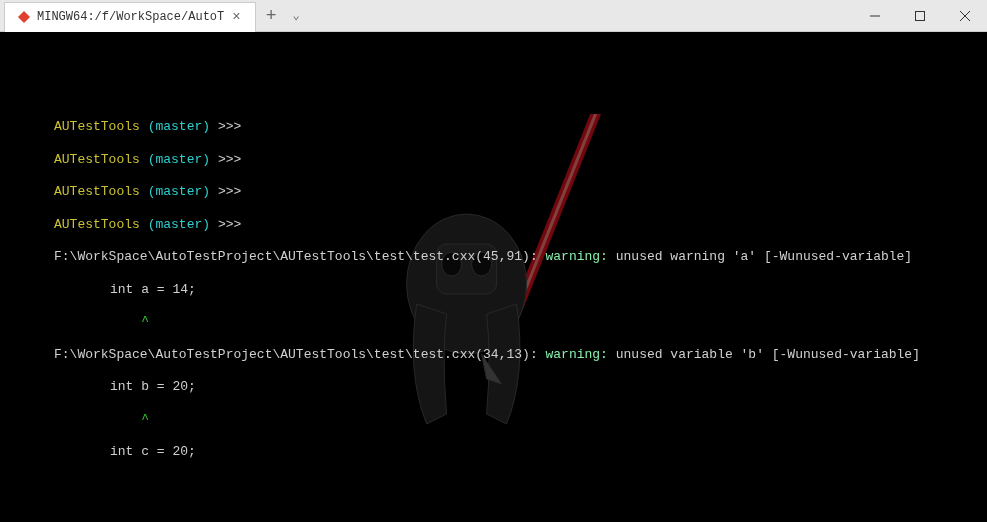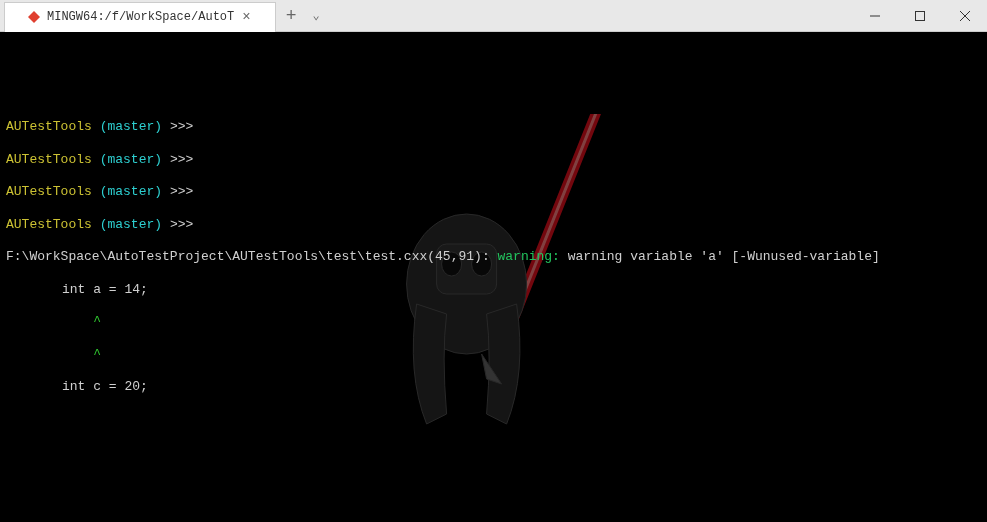--- a/index.html
+++ b/index.html
@@ -24,21 +24,21 @@
   display: flex;
   align-items: center;
   border-bottom: 1px solid #ccc;
 }
 .tab {
   display: flex;
   align-items: center;
   gap: 6px;
   background: #fff;
   height: 30px;
-  padding: 0 22px;
+  padding: 0 12px;
   border: 1px solid #ccc;
   border-bottom: none;
   margin-left: 4px;
   margin-top: 2px;
   font-size: 12px;
   color: #333;
 }
 .tab-icon {
   width: 14px;
   height: 14px;
@@ -98,23 +98,23 @@
   opacity: 0.5;
   pointer-events: none;
 }
 .terminal-content {
   position: relative;
   z-index: 1;
 }
 .yellow { color: #ccc233; }
 .cyan { color: #2dcfd0; }
 .white { color: #d0d0d0; }
-.magenta { color: #22c55e; }
+.magenta { color: #86efac; }
 .caret { color: #2fc82f; }
-.line { display: block; }
+.line { display: block; margin-left: 48px; }
 .indent { padding-left: 56px; }
 </style>
 </head>
 <body>
 
 <div class="window">
   <div class="titlebar">
     <div class="tab">
       <span class="tab-icon">
         <svg width="14" height="14" viewBox="0 0 14 14">
@@ -163,23 +163,25 @@
           <path d="M125 240 L145 270 L130 265 Z" fill="#666"></path>
         </g>
       </svg>
     </div>
 
     <div class="terminal-content">
 <span class="line"><span class="yellow">AUTestTools</span> <span class="cyan">(master)</span> <span class="white">&gt;&gt;&gt;</span></span>
 <span class="line"><span class="yellow">AUTestTools</span> <span class="cyan">(master)</span> <span class="white">&gt;&gt;&gt;</span></span>
 <span class="line"><span class="yellow">AUTestTools</span> <span class="cyan">(master)</span> <span class="white">&gt;&gt;&gt;</span></span>
 <span class="line"><span class="yellow">AUTestTools</span> <span class="cyan">(master)</span> <span class="white">&gt;&gt;&gt;</span></span>
-<span class="line"><span class="white">F:\WorkSpace\AutoTestProject\AUTestTools\test\test.cxx(45,91)</span>: <span class="magenta">warning:</span><span class="white"> warning variable 'a' [-Wunused-variable]</span></span>
+<span class="line"><span class="white">F:\WorkSpace\AutoTestProject\AUTestTools\test\test.cxx(45,91)</span>: <span class="magenta">warning:</span><span class="white"> unused warning 'a' [-Wunused-variable]</span></span>
 <span class="line indent"><span class="white">int a = 14;</span></span>
 <span class="line indent"><span class="caret">    ^</span></span>
+<span class="line"><span class="white">F:\WorkSpace\AutoTestProject\AUTestTools\test\test.cxx(34,13)</span>: <span class="magenta">warning:</span><span class="white"> unused variable 'b' [-Wunused-variable]</span></span>
+<span class="line indent"><span class="white">int b = 20;</span></span>
 <span class="line indent"><span class="caret">    ^</span></span>
 <span class="line indent"><span class="white">int c = 20;</span></span>
 
 
 
 
 
 
 
 

